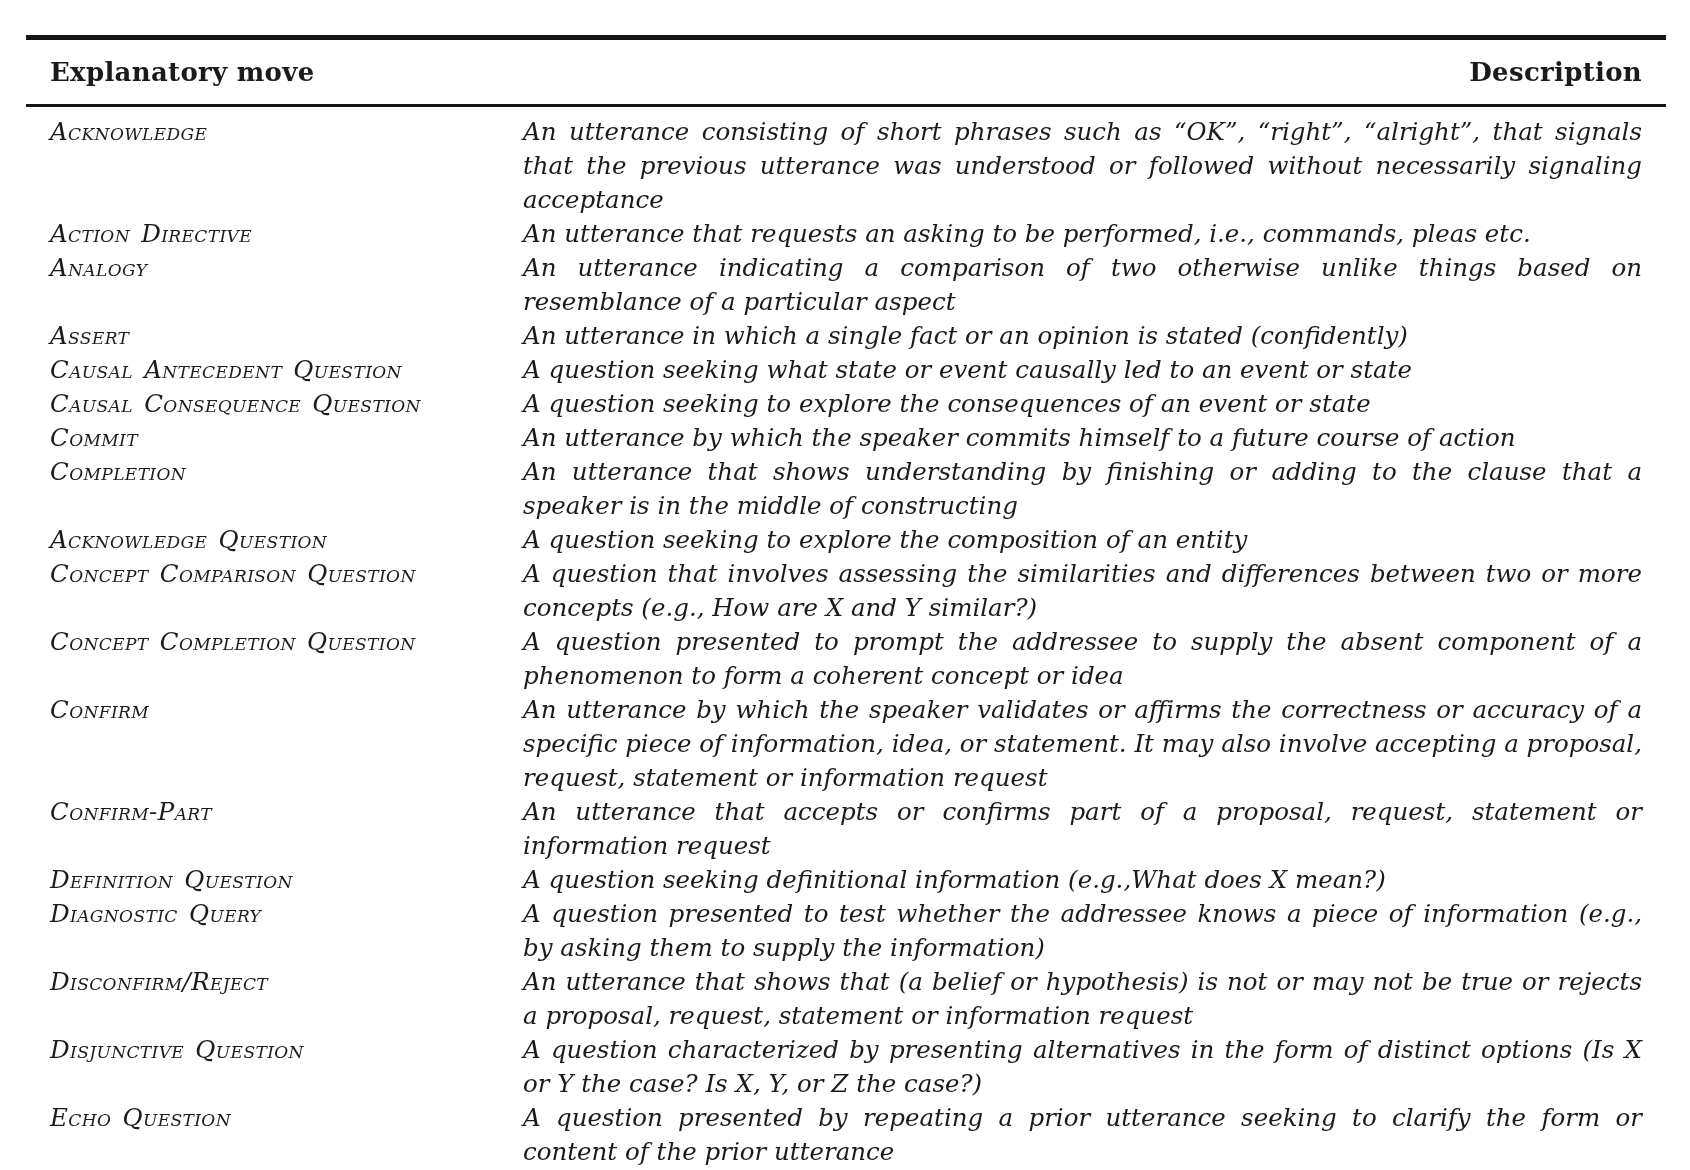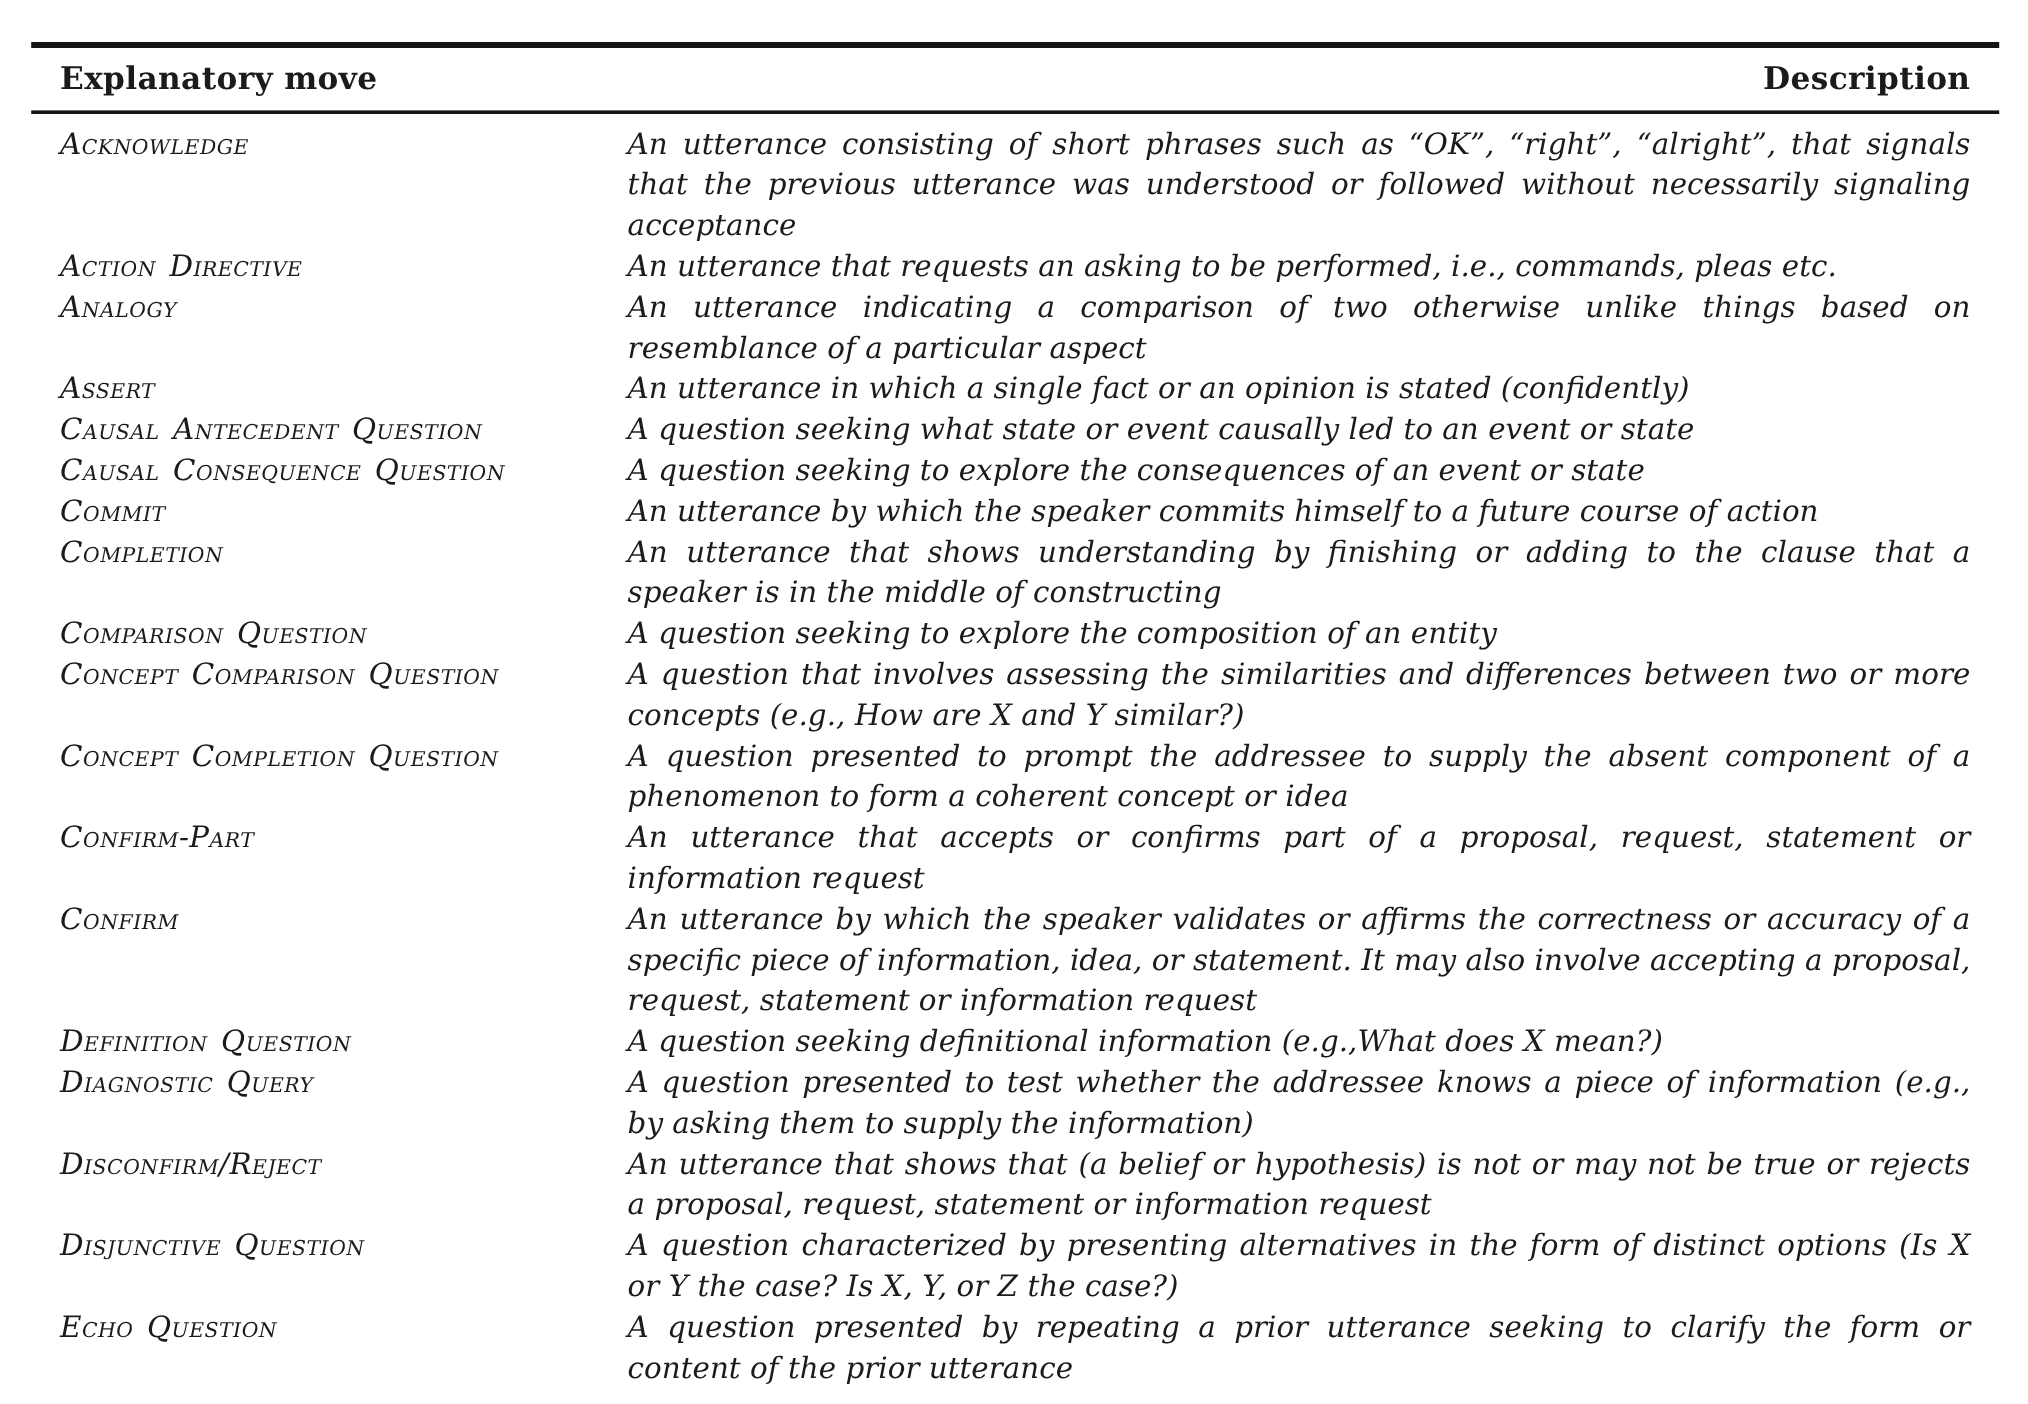--- a/index.html
+++ b/index.html
@@ -27,21 +27,21 @@
   }
   .toprule { height: 5px; }
   .midrule { height: 3px; }
   .row {
     display: grid;
     grid-template-columns: 473px 1fr;
     padding: 0 24px;
     box-sizing: border-box;
   }
   .header-row {
-    height: 52px;
+    height: 64px;
     align-items: center;
     font-weight: bold;
     font-size: 26px;
     letter-spacing: 0.3px;
   }
   .tbody {
     padding-top: 8px;
     font-style: italic;
   }
   .body-row {
@@ -113,42 +113,42 @@
     <div class="move-cell">Commit</div>
     <div class="desc-cell">An utterance by which the speaker commits himself to a future course of action</div>
   </div>
 
   <div class="row body-row">
     <div class="move-cell">Completion</div>
     <div class="desc-cell">An utterance that shows understanding by finishing or adding to the clause that a speaker is in the middle of constructing</div>
   </div>
 
   <div class="row body-row">
-    <div class="move-cell">Comparison Question</div>
+    <div class="move-cell">Acknowledge Question</div>
     <div class="desc-cell">A question seeking to explore the composition of an entity</div>
   </div>
 
   <div class="row body-row">
     <div class="move-cell">Concept Comparison Question</div>
     <div class="desc-cell">A question that involves assessing the similarities and differences between two or more concepts (e.g., How are X and Y similar?)</div>
   </div>
 
   <div class="row body-row">
     <div class="move-cell">Concept Completion Question</div>
     <div class="desc-cell">A question presented to prompt the addressee to supply the absent component of a phenomenon to form a coherent concept or idea</div>
   </div>
 
   <div class="row body-row">
-    <div class="move-cell">Confirm-Part</div>
-    <div class="desc-cell">An utterance that accepts or confirms part of a proposal, request, statement or information request</div>
+    <div class="move-cell">Confirm</div>
+    <div class="desc-cell">An utterance by which the speaker validates or affirms the correctness or accuracy of a specific piece of information, idea, or statement. It may also involve accepting a proposal, request, statement or information request</div>
   </div>
 
   <div class="row body-row">
-    <div class="move-cell">Confirm</div>
-    <div class="desc-cell">An utterance by which the speaker validates or affirms the correctness or accuracy of a specific piece of information, idea, or statement. It may also involve accepting a proposal, request, statement or information request</div>
+    <div class="move-cell">Confirm-Part</div>
+    <div class="desc-cell">An utterance that accepts or confirms part of a proposal, request, statement or information request</div>
   </div>
 
   <div class="row body-row">
     <div class="move-cell">Definition Question</div>
     <div class="desc-cell">A question seeking definitional information (e.g.,What does X mean?)</div>
   </div>
 
   <div class="row body-row">
     <div class="move-cell">Diagnostic Query</div>
     <div class="desc-cell">A question presented to test whether the addressee knows a piece of information (e.g., by asking them to supply the information)</div>

